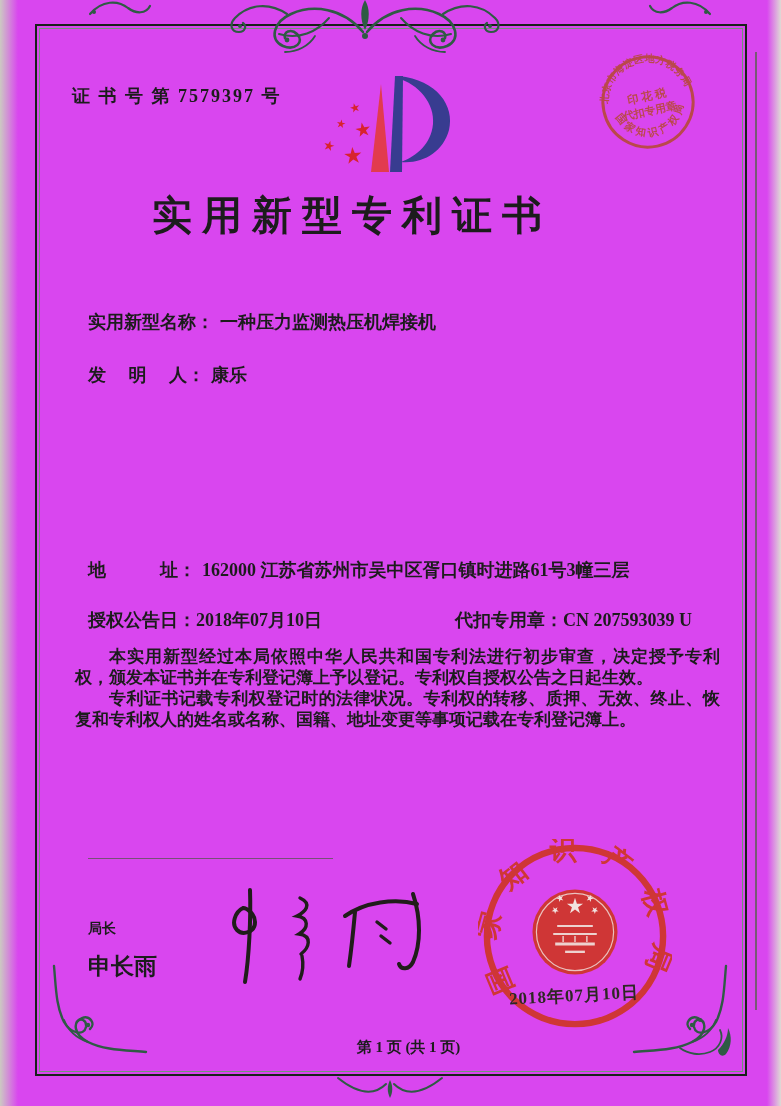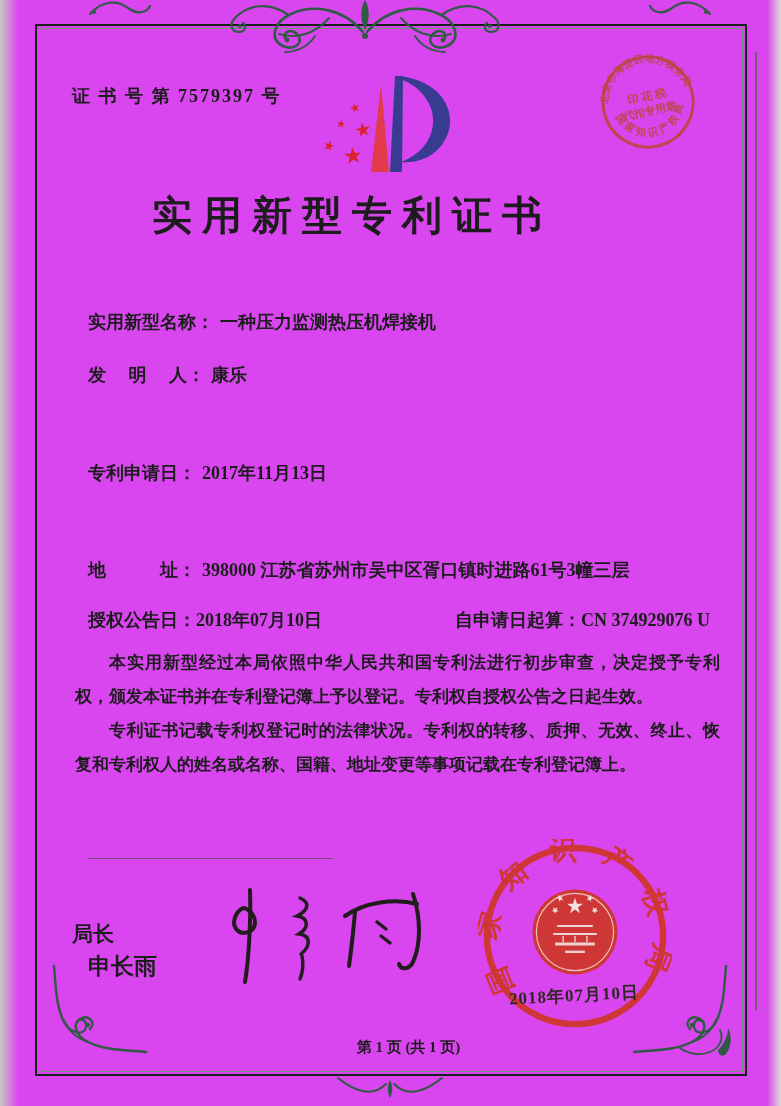--- a/index.html
+++ b/index.html
@@ -23,25 +23,25 @@
          font-size:40px;font-weight:700;letter-spacing:10px;}
   
   .row{position:absolute;left:88px;font-size:18px;font-weight:700;white-space:nowrap;}
   .row .lbl{display:inline-block;min-width:108px;}
   .row .val{margin-left:6px;}
   .r1{top:310px}.r2{top:363px}.r3{top:413px}.r4{top:461px}.r5{top:511px}.r6{top:558px}
   .grant-row{position:absolute;left:88px;top:608px;width:630px;font-size:18px;font-weight:700;white-space:nowrap;}
   .grant-right{position:absolute;left:367px;top:0;}
   
   .body-text{position:absolute;left:75px;top:646px;width:645px;
-             font-size:17px;line-height:34px;text-align:justify;font-weight:600;}
+             font-size:17px;line-height:21px;text-align:justify;font-weight:600;}
   .body-text p{margin:0;text-indent:2em;}
   
   .sig-line{position:absolute;left:88px;top:858px;width:245px;height:1px;background:#55554f;opacity:.75;}
-  .director-title{position:absolute;left:72px;top:920px;font-size:21px;font-weight:700;
+  .director-title{position:absolute;left:88px;top:920px;font-size:14px;font-weight:700;
                   font-family:Liberation Mono, monospace;}
   .director-name{position:absolute;left:88px;top:951px;font-size:23px;font-weight:700;
                  font-family:"Liberation Sans","DejaVu Sans",sans-serif;}
   .signature{position:absolute;left:205px;top:876px;width:235px;height:115px;}
   
   .tax-seal{position:absolute;left:599px;top:51px;width:98px;height:102px;transform:rotate(-12deg);opacity:.92;}
   .office-seal{position:absolute;left:478px;top:839px;width:194px;height:194px;opacity:.95;}
   .seal-date{position:absolute;left:489px;top:984px;width:170px;text-align:center;
              font-size:17px;font-weight:700;color:#2d2823;letter-spacing:1px;transform:rotate(-3deg);}
   .footer{position:absolute;left:0;top:1038px;width:781px;text-align:center;font-size:15px;font-weight:600;padding-left:18px;}
@@ -148,31 +148,28 @@
   </svg>
 
   <div class="title">实用新型专利证书</div>
 
   <div class="row r2">
     <span class="lbl">发　 明　 人：</span><span class="val">康乐</span>
   </div>
   <div class="row r1">
     <span class="lbl">实用新型名称：</span><span class="val">一种压力监测热压机焊接机</span>
   </div>
-  <div class="row r4">
-    <span class="lbl">专利申请日：</span><span class="val">2017年11月13日</span>
-  </div>
   <div class="row r6">
-    <span class="lbl">地　　　址：</span><span class="val">398000 江苏省苏州市吴中区胥口镇时进路61号3幢三层</span>
+    <span class="lbl">地　　　址：</span><span class="val">162000 江苏省苏州市吴中区胥口镇时进路61号3幢三层</span>
   </div>
 
   <div class="grant-row">
     <span>授权公告日：</span><span>2018年07月10日</span>
     <span class="grant-right">
-      <span>自申请日起算：</span><span>CN 374929076 U</span>
+      <span>代扣专用章：</span><span>CN 207593039 U</span>
     </span>
   </div>
 
   <div class="body-text">
     <p>本实用新型经过本局依照中华人民共和国专利法进行初步审查，决定授予专利权，颁发本证书并在专利登记簿上予以登记。专利权自授权公告之日起生效。</p>
     <p>专利证书记载专利权登记时的法律状况。专利权的转移、质押、无效、终止、恢复和专利权人的姓名或名称、国籍、地址变更等事项记载在专利登记簿上。</p>
   </div>
 
   <div class="sig-line"></div>
   <div class="director-title">局长</div>

